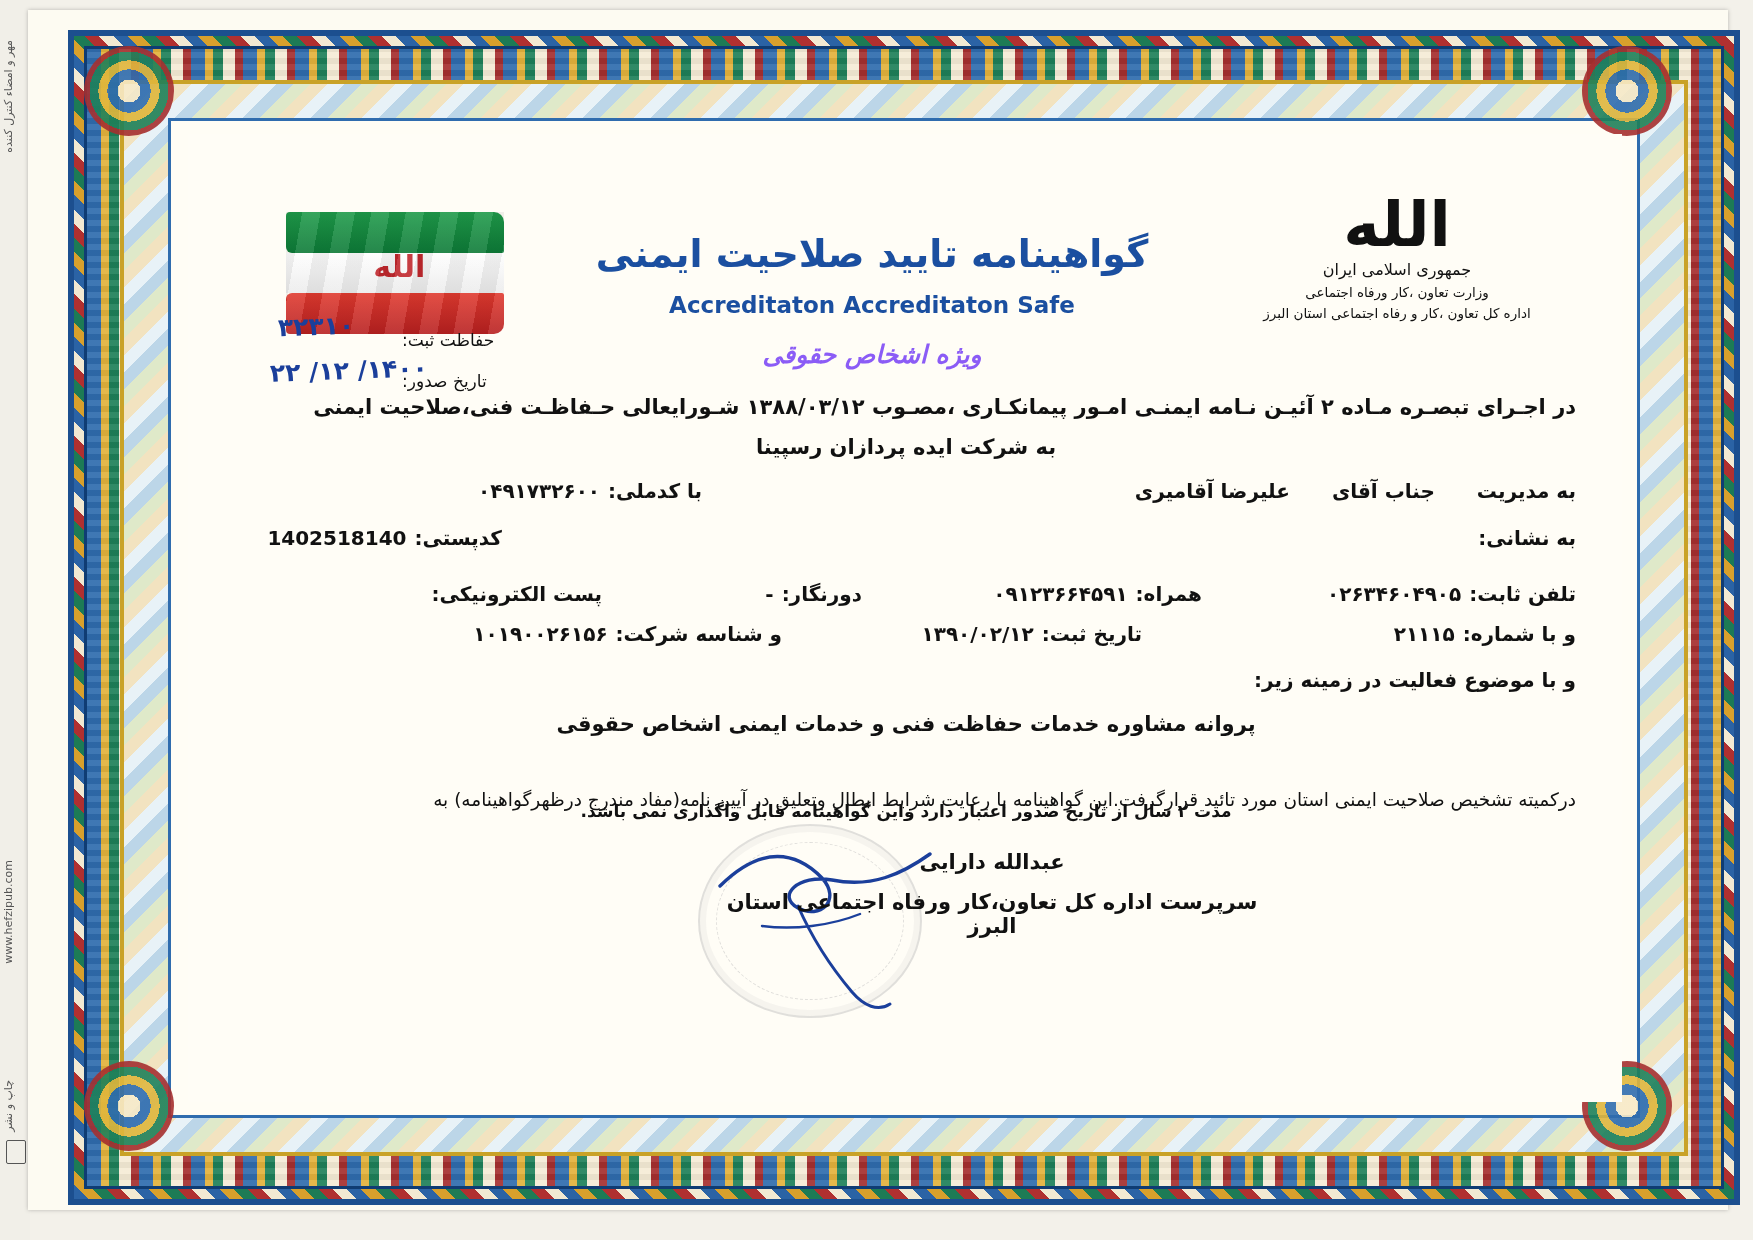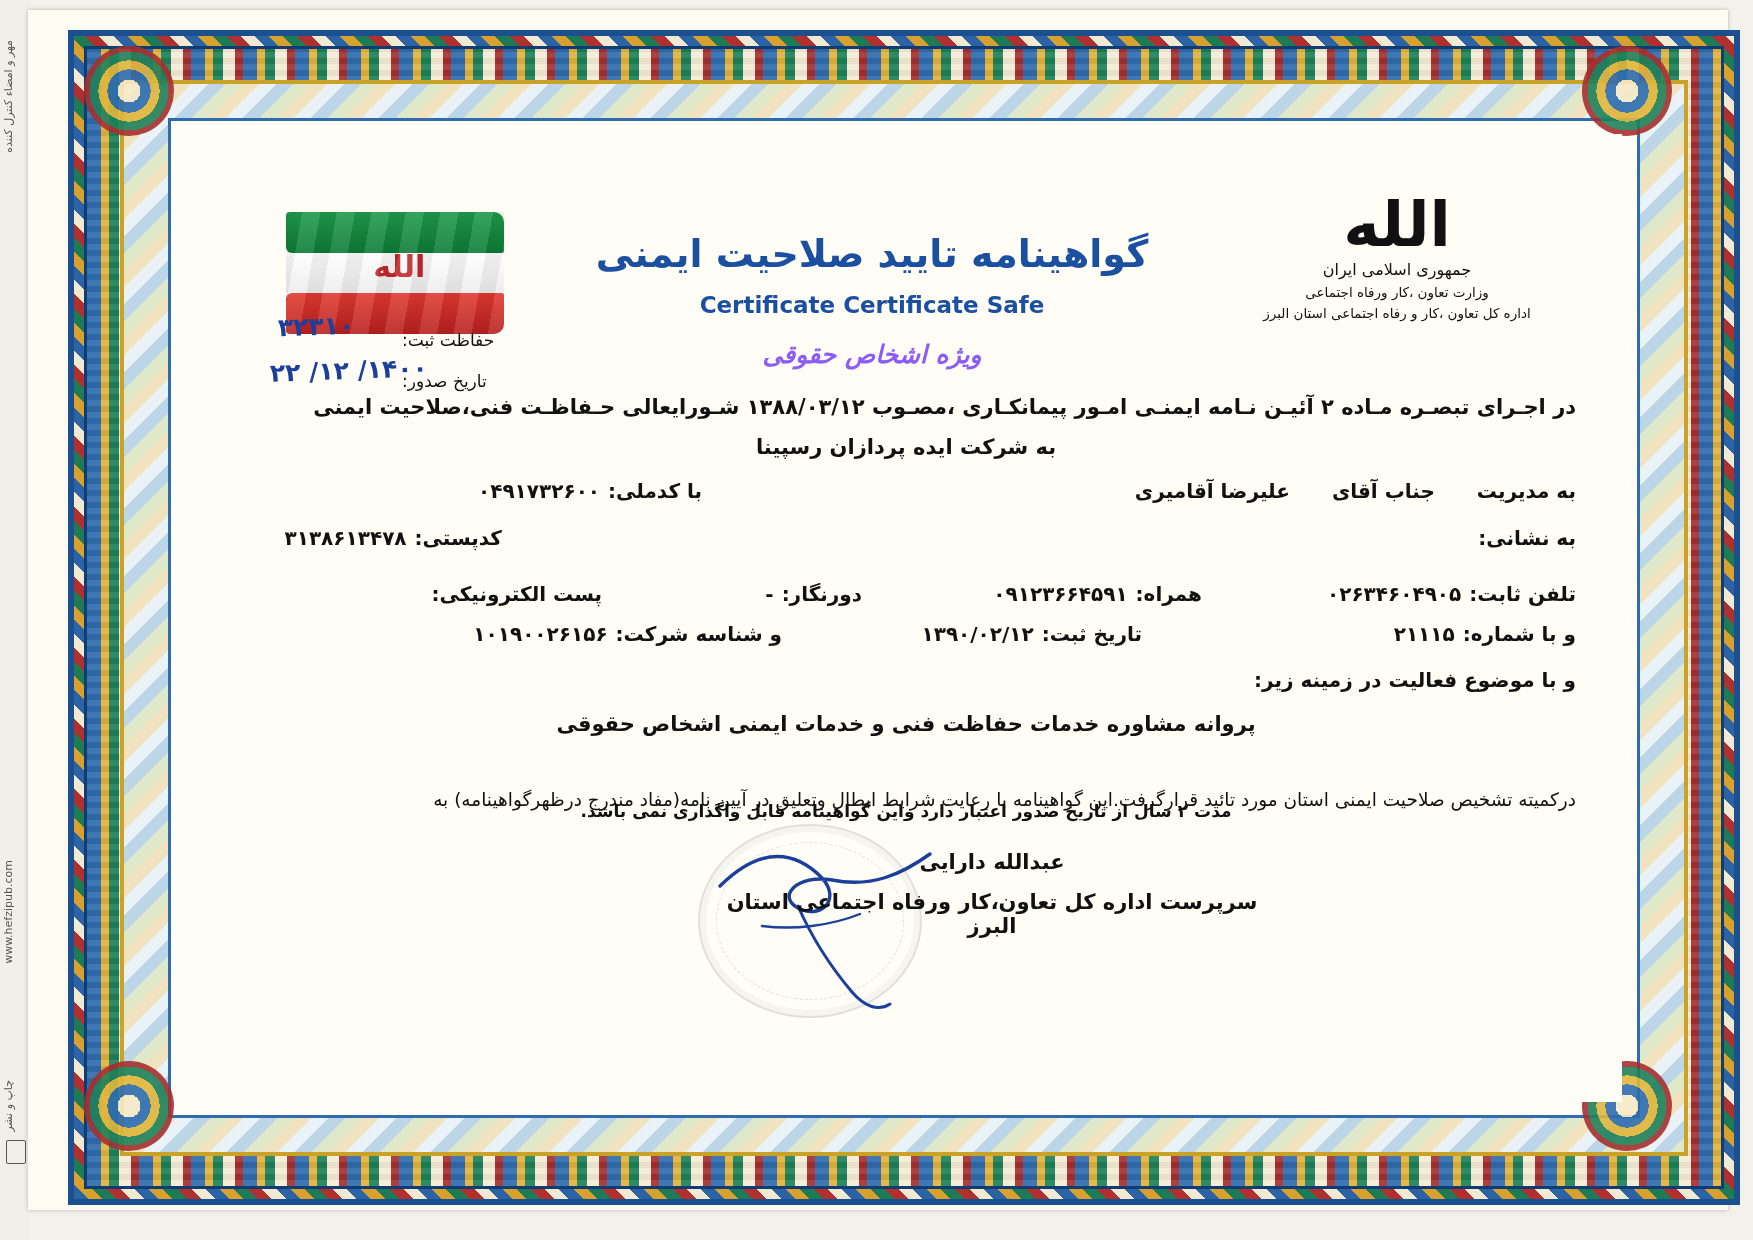--- a/index.html
+++ b/index.html
@@ -331,21 +331,21 @@
       </div>
 
       <div class="emblem-block">
         <div class="emblem-mark">الله</div>
         <div class="emblem-line">جمهوری اسلامی ایران</div>
         <div class="emblem-line small">وزارت تعاون ،کار ورفاه اجتماعی</div>
         <div class="emblem-line small">اداره کل تعاون ،کار و رفاه اجتماعی استان البرز</div>
       </div>
 
       <div class="title-fa">گواهینامه تایید صلاحیت ایمنی</div>
-      <div class="title-en">Certificate Certificate Safe</div>
+      <div class="title-en">Accreditaton Accreditaton Safe</div>
       <div class="subtitle">ویژه اشخاص حقوقی</div>
 
       <div class="reg-label num">حفاظت ثبت:</div>
       <div class="reg-hand num">۳۲۳۱۰</div>
       <div class="reg-label date">تاریخ صدور:</div>
       <div class="reg-hand date">۱۴۰۰/ ۱۲/ ۲۲</div>
 
       <div class="para p-intro">در اجـرای تبصـره مـاده ۲ آئیـن نـامه ایمنـی امـور پیمانکـاری ،مصـوب ۱۳۸۸/۰۳/۱۲ شـورایعالی حـفاظـت فنی،صلاحیت ایمنی</div>
       <div class="para p-company">به شرکت ایده پردازان رسپینا</div>
 
@@ -357,21 +357,21 @@
         <span class="val">علیرضا آقامیری</span>
       </div>
       <div class="row r-codemeli">
         <span class="lbl">با کدملی:</span>
         <span class="val">۰۴۹۱۷۳۲۶۰۰</span>
       </div>
 
       <div class="row r-address-lbl">به نشانی:</div>
       <div class="row r-postal">
         <span class="lbl">کدپستی:</span>
-        <span class="val">۳۱۳۸۶۱۳۴۷۸</span>
+        <span class="val">1402518140</span>
       </div>
 
       <div class="row r-phone">
         <span class="lbl">تلفن ثابت:</span>
         <span class="val">۰۲۶۳۴۶۰۴۹۰۵</span>
       </div>
       <div class="row r-mobile">
         <span class="lbl">همراه:</span>
         <span class="val">۰۹۱۲۳۶۶۴۵۹۱</span>
       </div>

